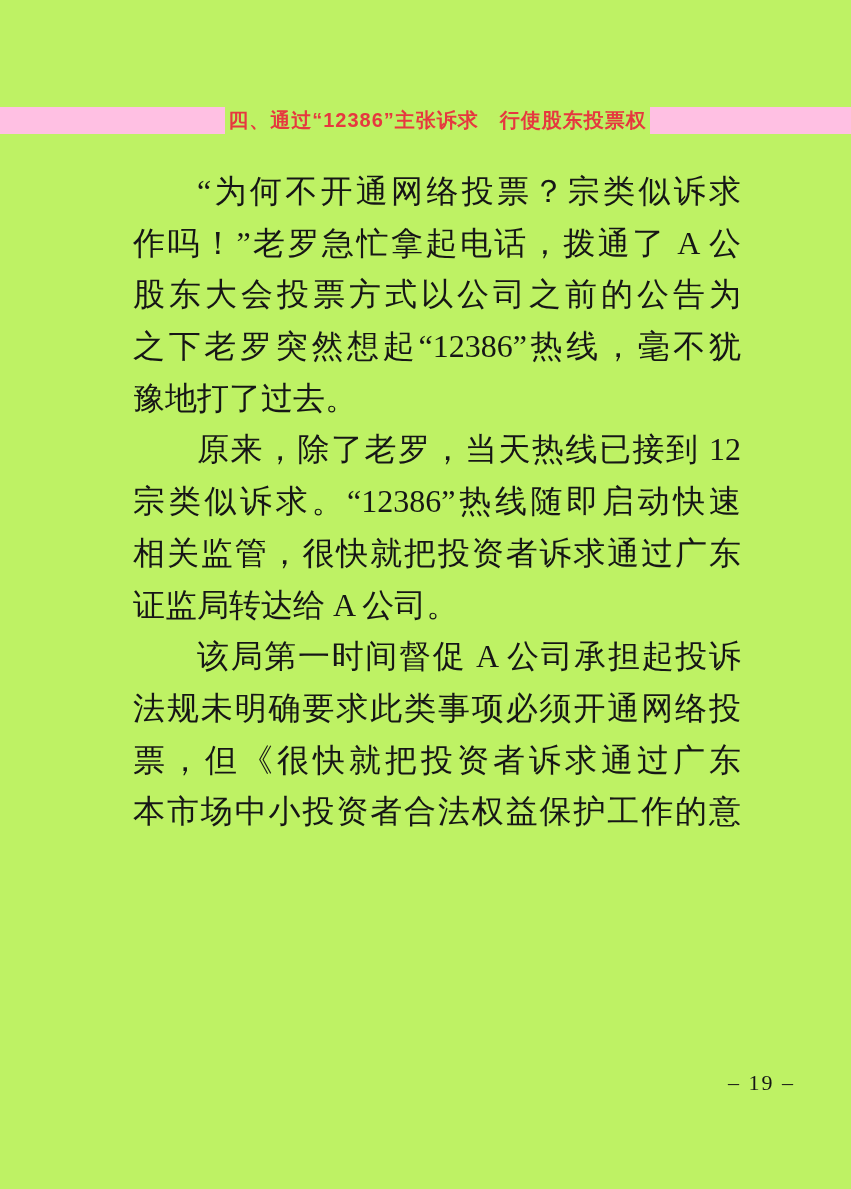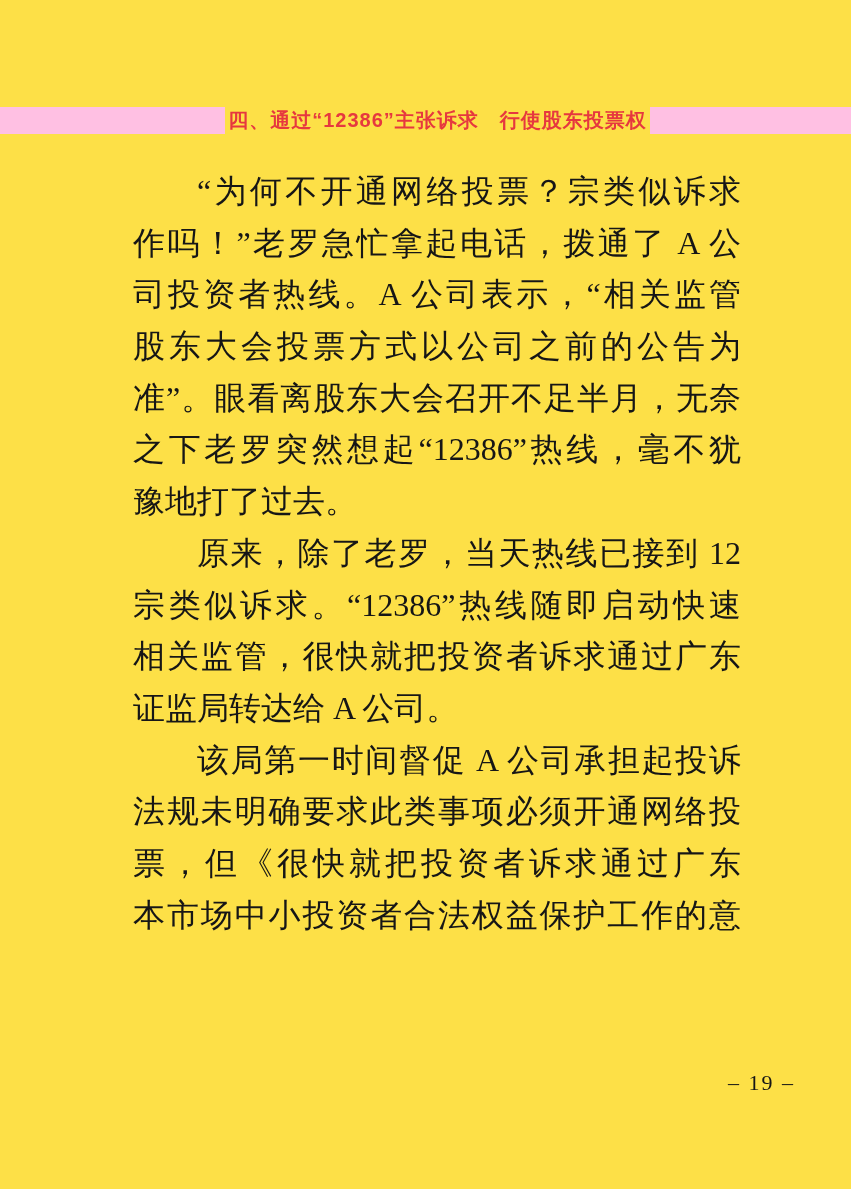--- a/index.html
+++ b/index.html
@@ -1,21 +1,21 @@
 <!DOCTYPE html>
 <html><head>
 <meta charset="utf-8">
 <style>
   html, body { margin: 0; padding: 0; background: #ffffff; }
   .page {
     position: relative;
     width: 851px;
     height: 1189px;
     margin: 0 auto;
-    background: #fde047;
+    background: #bef264;
     overflow: hidden;
     font-family: "Liberation Serif", serif;
   }
 
   
   .chapter-header {
     position: absolute;
     top: 107px;
     left: 0;
     width: 851px;
@@ -83,23 +83,21 @@
 
   <div class="chapter-header">
     <div class="header-bar-left"></div>
     <div class="header-title">四、通过“12386”主张诉求　行使股东投票权</div>
     <div class="header-bar-right"></div>
   </div>
 
   <div class="body-text">
     <div class="line indent">“为何不开通网络投票？宗类似诉求</div>
     <div class="line">作吗！”老罗急忙拿起电话，拨通了 A 公</div>
-    <div class="line">司投资者热线。A 公司表示，“相关监管</div>
     <div class="line">股东大会投票方式以公司之前的公告为</div>
-    <div class="line">准”。眼看离股东大会召开不足半月，无奈</div>
     <div class="line">之下老罗突然想起“12386”热线，毫不犹</div>
     <div class="line flush">豫地打了过去。</div>
     <div class="line indent">原来，除了老罗，当天热线已接到 12</div>
     <div class="line">宗类似诉求。“12386”热线随即启动快速</div>
     <div class="line">相关监管，很快就把投资者诉求通过广东</div>
     <div class="line flush">证监局转达给 A 公司。</div>
     <div class="line indent">该局第一时间督促 A 公司承担起投诉</div>
     <div class="line">法规未明确要求此类事项必须开通网络投</div>
     <div class="line">票，但《很快就把投资者诉求通过广东</div>
     <div class="line">本市场中小投资者合法权益保护工作的意</div>

